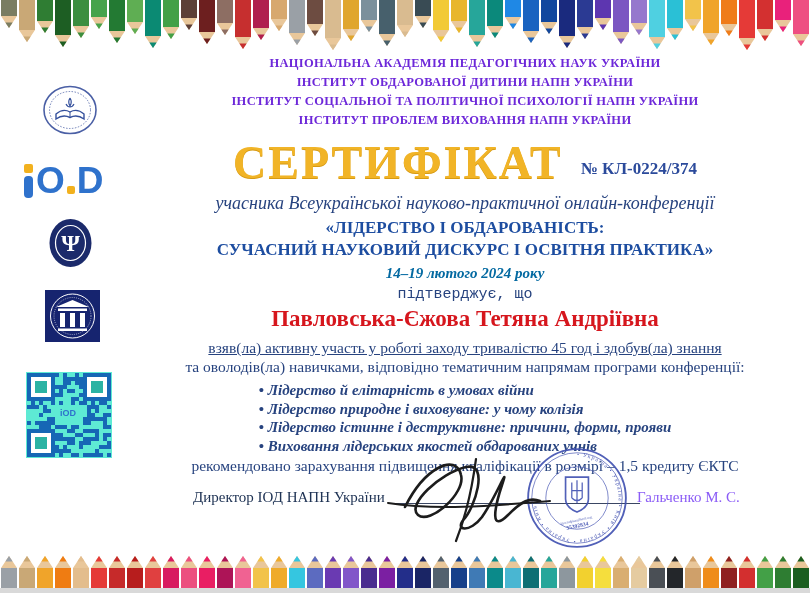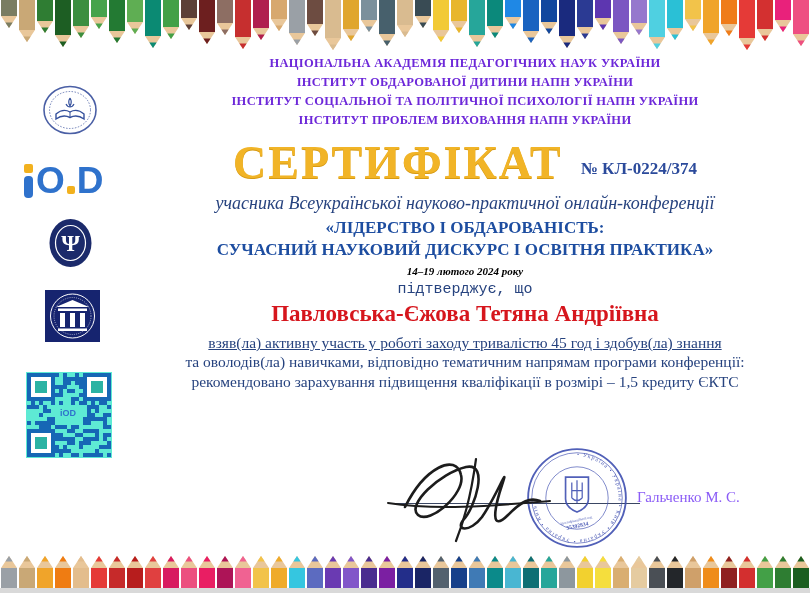--- a/index.html
+++ b/index.html
@@ -15,21 +15,21 @@
   #content{position:absolute;left:140px;top:0;width:650px;z-index:2;text-align:center;}
   .hdr{margin-top:0;color:#6d28d9;font-weight:bold;font-size:12.5px;line-height:19px;letter-spacing:.3px;}
   #header-block{padding-top:54px;}
   #title-row{margin-top:6px;white-space:nowrap;}
   #cert-title{font-size:46px;font-weight:bold;color:#f1b427;letter-spacing:2px;
               text-shadow:0 1px 0 #d79a12;}
   #cert-number{font-size:17px;font-weight:bold;color:#2b4a9b;margin-left:14px;position:relative;top:-4px;}
   #subtitle{margin-top:4px;font-size:18px;font-weight:normal;font-style:italic;color:#27437f;}
   .conf-line{font-size:17px;font-weight:bold;color:#1d4da0;line-height:22px;}
   #conf1{margin-top:3px;}
-  #dates{margin-top:4px;font-size:11px;font-weight:bold;font-style:italic;color:#000000;}
+  #dates{margin-top:4px;font-size:15px;font-weight:bold;font-style:italic;color:#0369a1;}
   #confirms{margin-top:4px;font-size:15px;color:#27437f;font-family:Liberation Mono, monospace;}
   #recipient{margin-top:3px;font-size:23px;font-weight:bold;color:#d6161d;}
   .body-line{font-size:15.5px;color:#27437f;line-height:19px;}
   #body1{margin-top:6px;text-decoration:underline;}
   #topics{display:inline-block;text-align:left;margin:5px 0 0 0;padding:0;list-style:none;}
   #topics li{font-size:15px;font-style:italic;font-weight:600;color:#27437f;line-height:18.5px;}
   #topics li::before{content:"\2022  ";font-style:normal;}
   #recommendation{margin-top:2px;font-size:15.5px;color:#27437f;}
 
   
@@ -529,24 +529,31 @@
 
     <div id="subtitle">учасника Всеукраїнської науково-практичної онлайн-конференції</div>
     <div id="conf1" class="conf-line">«ЛІДЕРСТВО І ОБДАРОВАНІСТЬ:</div>
     <div id="conf2" class="conf-line">СУЧАСНИЙ НАУКОВИЙ ДИСКУРС І ОСВІТНЯ ПРАКТИКА»</div>
     <div id="dates">14–19 лютого 2024 року</div>
     <div id="confirms">підтверджує, що</div>
     <div id="recipient">Павловська-Єжова Тетяна Андріївна</div>
     <div id="body1" class="body-line">взяв(ла) активну участь у роботі заходу тривалістю 45 год і здобув(ла) знання</div>
     <div id="body2" class="body-line">та оволодів(ла) навичками, відповідно тематичним напрямам програми конференції:</div>
 
+    <ul id="topics">
+      <li>Лідерство й елітарність в умовах війни</li>
+      <li>Лідерство природне і виховуване: у чому колізія</li>
+      <li>Лідерство істинне і деструктивне: причини, форми, прояви</li>
+      <li>Виховання лідерських якостей обдарованих учнів</li>
+    </ul>
 
     <div id="recommendation">рекомендовано зарахування підвищення кваліфікації в розмірі – 1,5 кредиту ЄКТС</div>
   </div>
 
+  <div id="sig-role">Директор ІОД НАПН України</div>
   <div id="sig-line"></div>
   <div id="sig-name">Гальченко М. С.</div>
 
   <svg id="stamp" width="106" height="104" viewBox="0 0 100 100">
     <defs>
         <path id="ringpath" d="M50 10 a40 40 0 1 1 -0.01 0 Z"></path>
       </defs>
     <circle cx="50" cy="50" r="47" fill="none" stroke="#4353b2" stroke-width="1.8"></circle>
     <circle cx="50" cy="50" r="43.5" fill="none" stroke="#4353b2" stroke-width="0.7"></circle>
     <circle cx="50" cy="50" r="30" fill="none" stroke="#4353b2" stroke-width="0.7"></circle>

